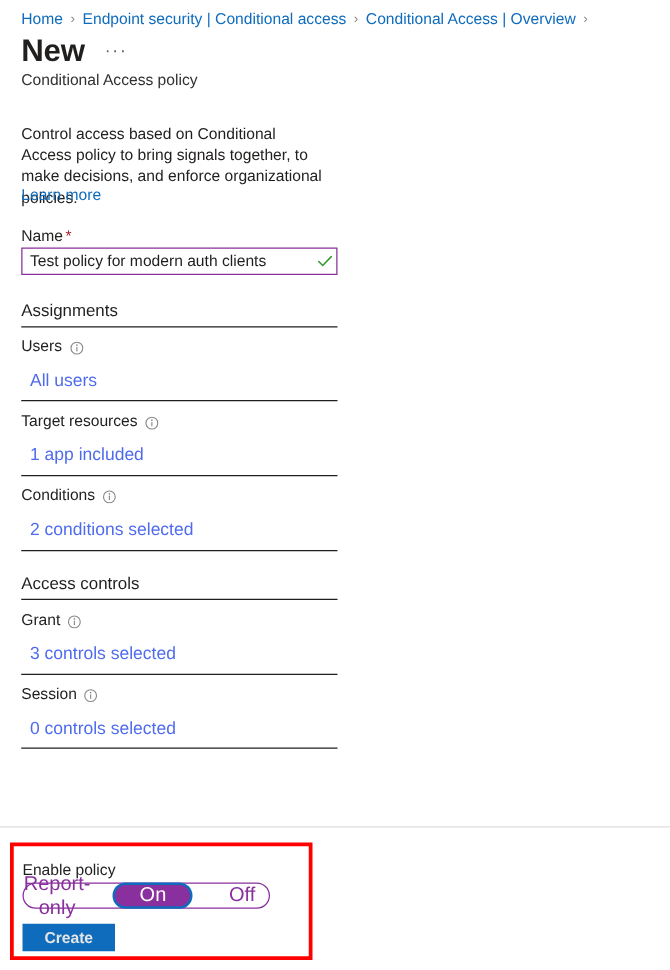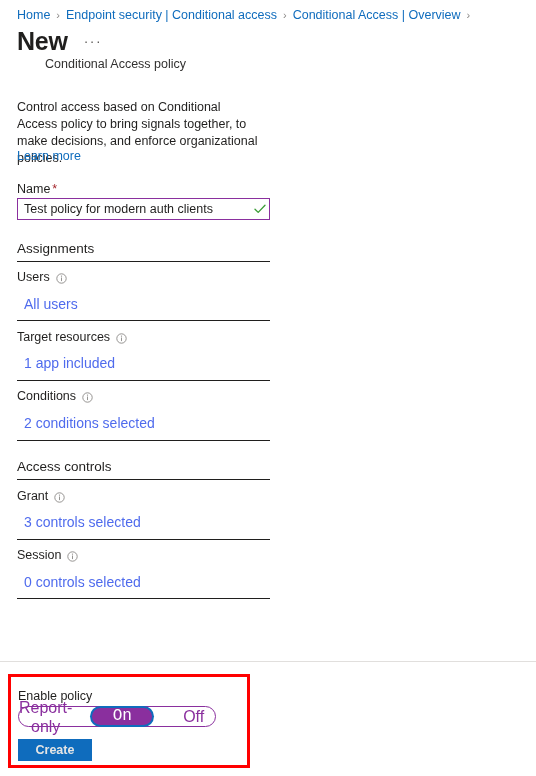--- a/index.html
+++ b/index.html
@@ -63,21 +63,20 @@
     cursor: pointer;
     position: relative;
     top: -4px;
   }
   .page-subtitle {
     position: absolute;
     top: 57px;
     left: 17px;
     font-size: 12.5px;
     color: #323130;
-    margin-left: 28px;
   }
 
   
   .desc {
     position: absolute;
     top: 99px;
     left: 17px;
     width: 246px;
     font-size: 12.5px;
     line-height: 17px;
@@ -226,21 +225,20 @@
   }
   .toggle-opt.selected {
     background: #8a2f9e;
     color: #ffffff;
     border-radius: 11px;
     box-shadow: 0 0 0 2px #0f6cbd;
     margin: 0 20px;
     height: 17px;
     line-height: 17px;
     flex: 0 0 60px;
-    font-family: Liberation Mono, monospace;
   }
 
   
   .create-btn {
     position: absolute;
     top: 739px;
     left: 18px;
     width: 74px;
     height: 22px;
     background: #0f6cbd;

